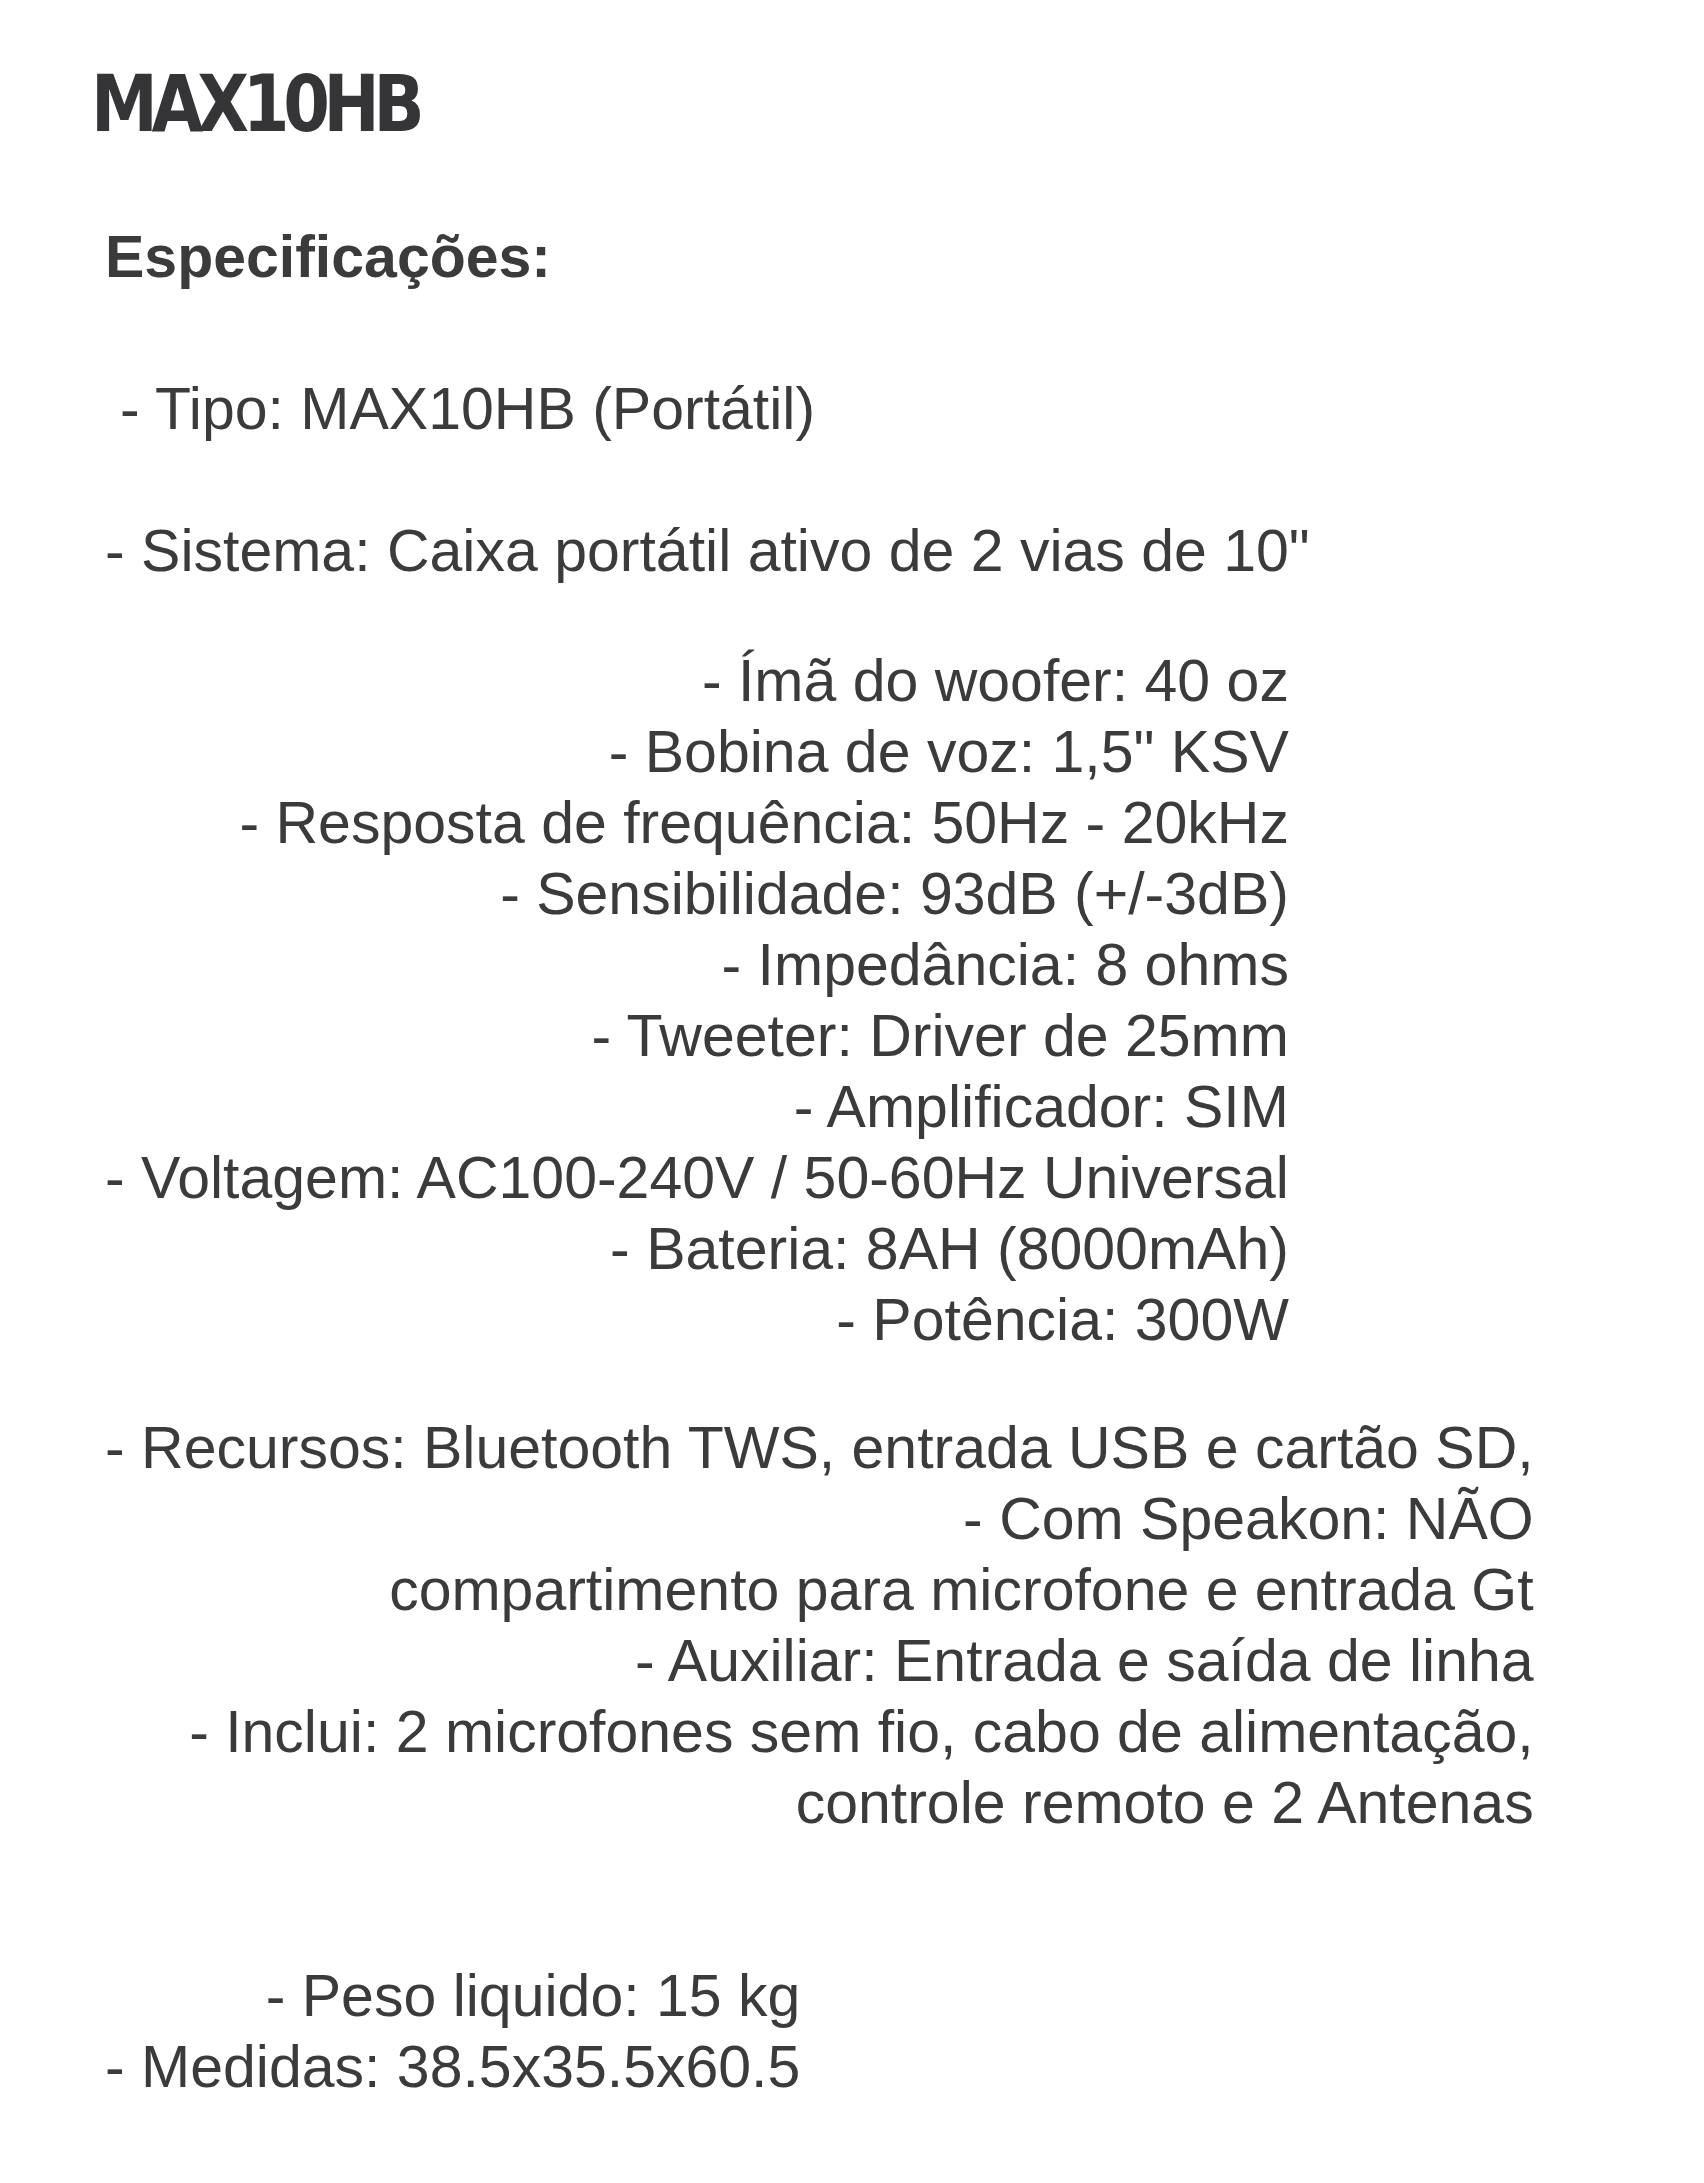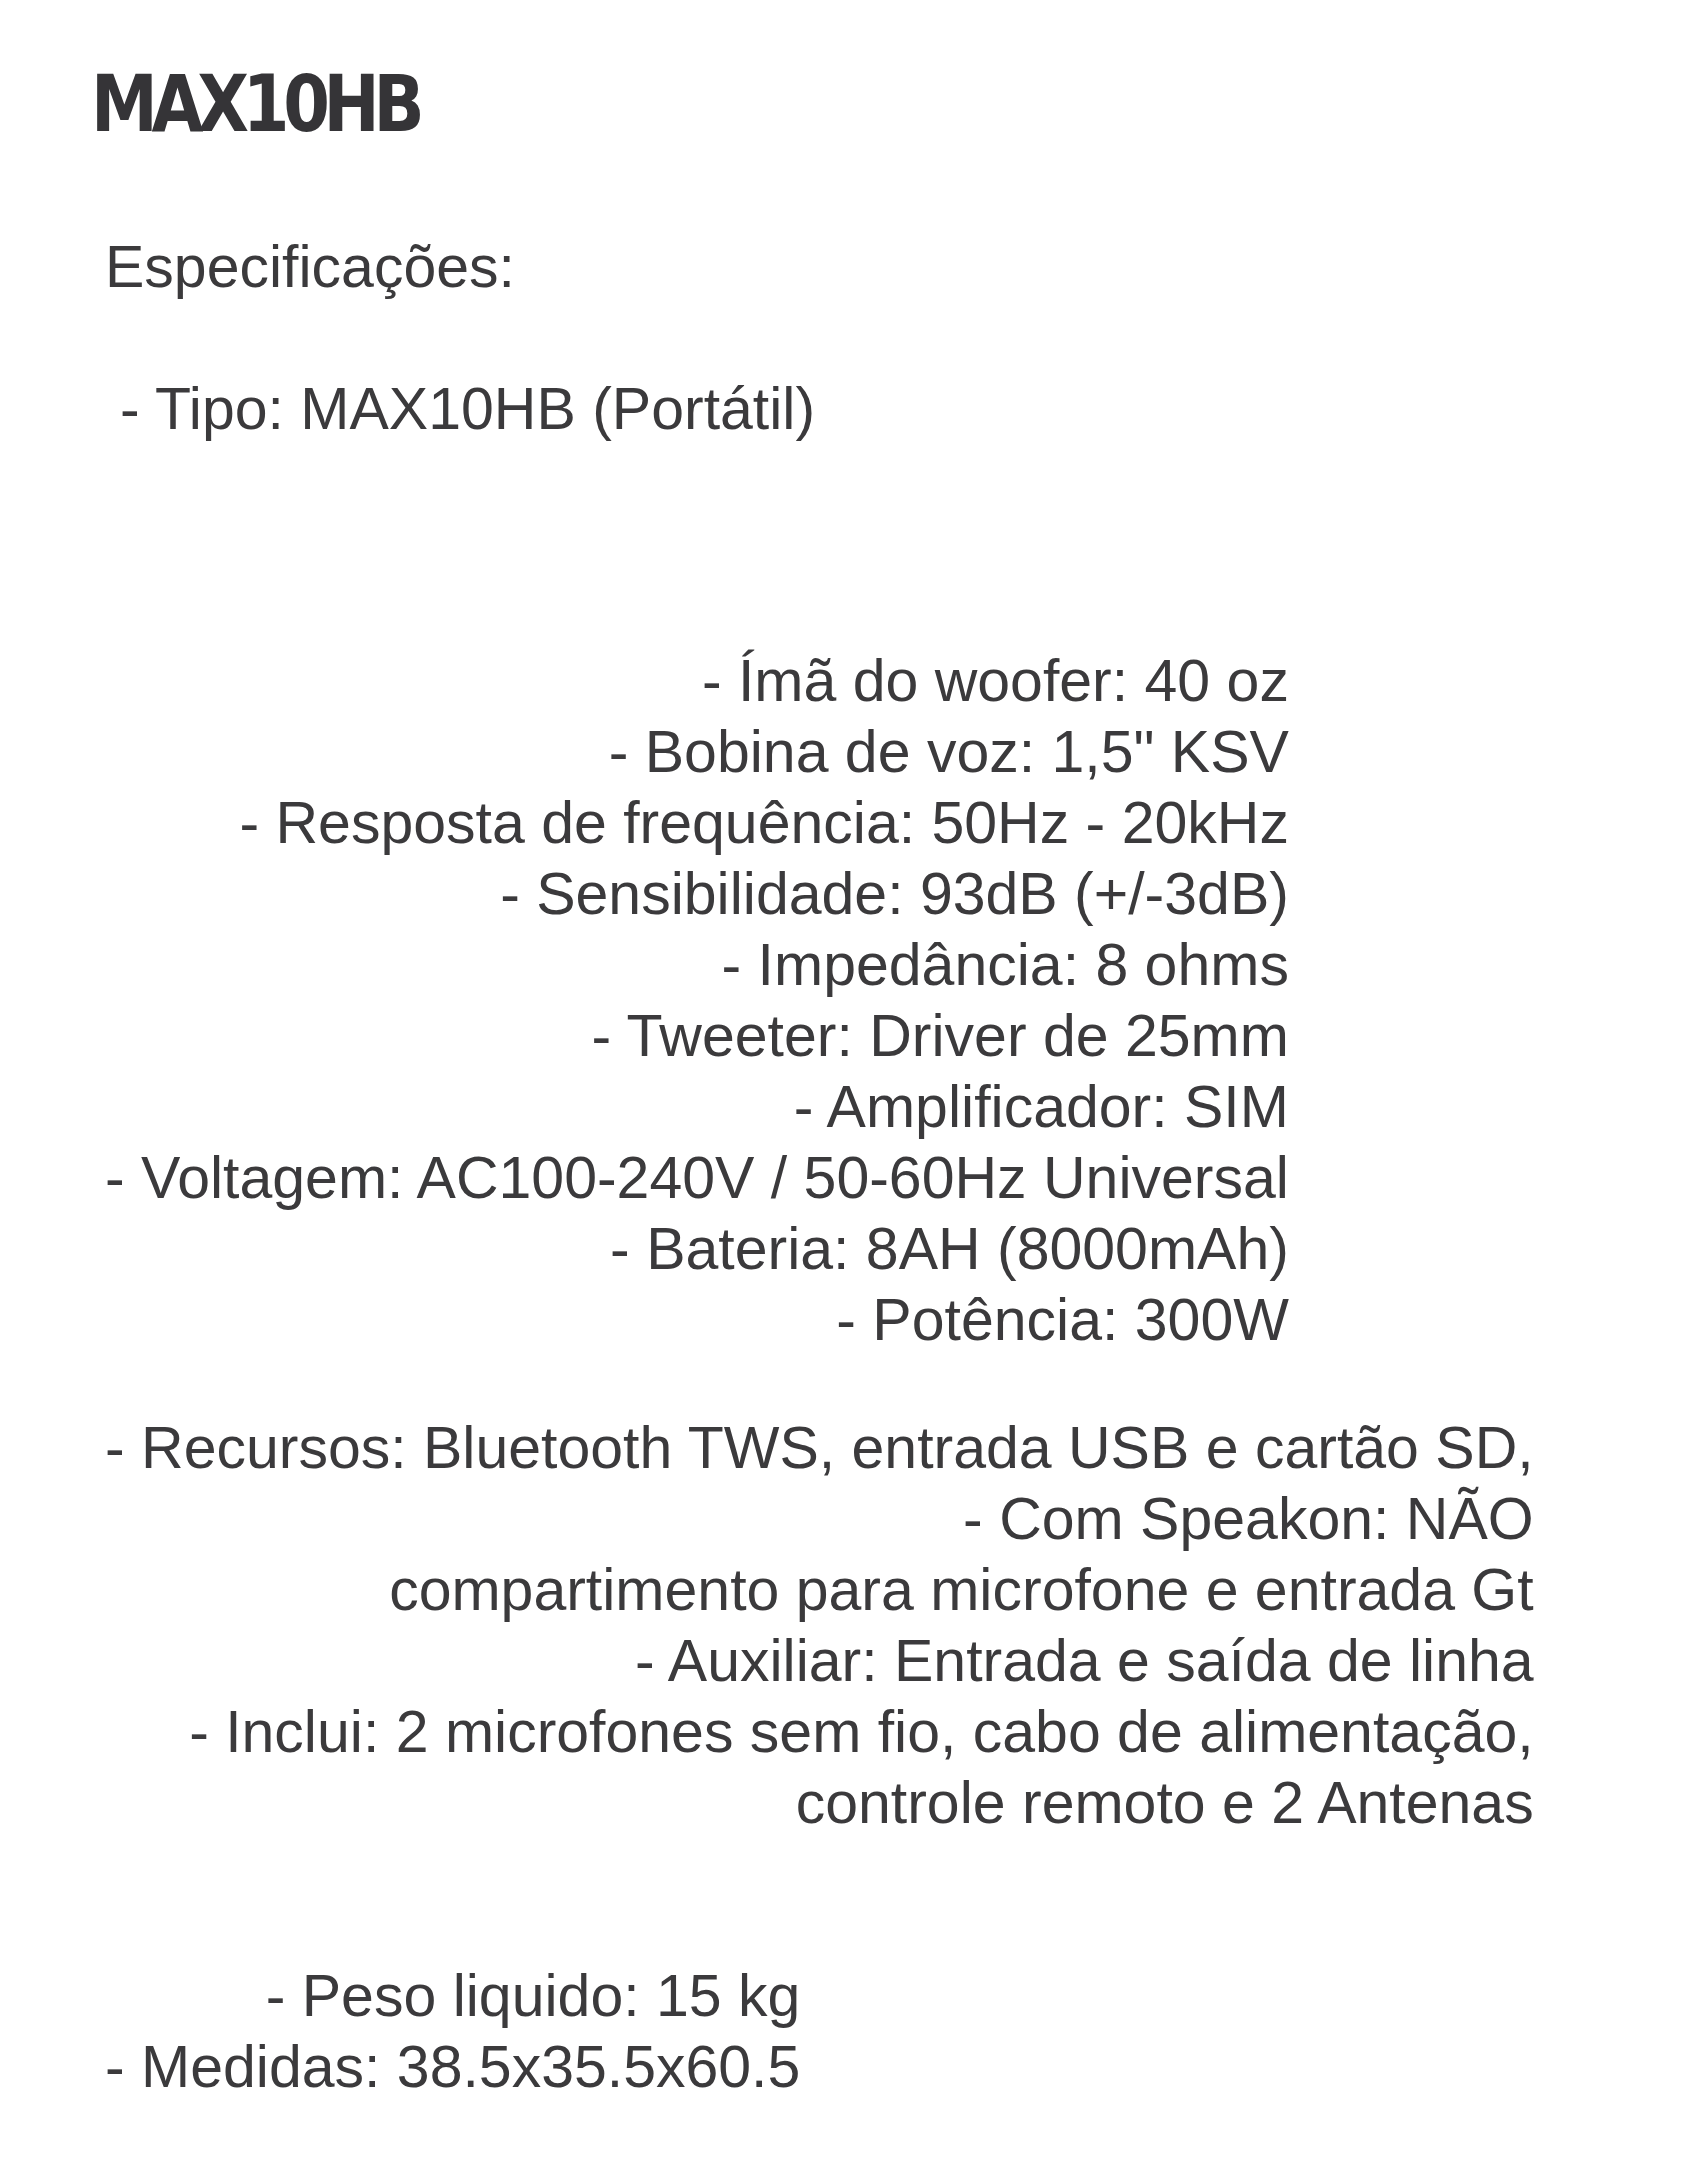--- a/index.html
+++ b/index.html
@@ -36,21 +36,21 @@
     font-size: 59px;
     line-height: 71px;
     white-space: nowrap;
   }
   .block .line {
     height: 71px;
   }
   .block .line.cont {
     padding-left: 51px;
   }
-  .heading-block   { top: 232px; }
+  .heading-block   { top: 222px; font-weight: bold; }
   .tipo-block      { top: 374px; margin-left: 15px; }
   .sistema-block   { top: 516px; }
   .main-specs-block     { top: 646px; }
   .features-block  { top: 1413px; }
   .physical-block  { top: 1961px; }
 </style>
 </head>
 <body>
 
 <div class="canvas">
@@ -58,20 +58,23 @@
   <div class="logo">MAX10HB</div>
 
   <div class="block heading-block">
     <div class="line">Especificações:</div>
   </div>
 
   <div class="block tipo-block">
     <div class="line">- Tipo: MAX10HB (Portátil)</div>
   </div>
 
+  <div class="block sistema-block">
+    <div class="line">- Sistema: Caixa portátil ativo de 2 vias de 10"</div>
+  </div>
 
   <div class="block main-specs-block">
     <div class="line">- Ímã do woofer: 40 oz</div>
     <div class="line">- Bobina de voz: 1,5" KSV</div>
     <div class="line">- Resposta de frequência: 50Hz - 20kHz</div>
     <div class="line">- Sensibilidade: 93dB (+/-3dB)</div>
     <div class="line">- Impedância: 8 ohms</div>
     <div class="line">- Tweeter: Driver de 25mm</div>
     <div class="line">- Amplificador: SIM</div>
     <div class="line">- Voltagem: AC100-240V / 50-60Hz Universal</div>

